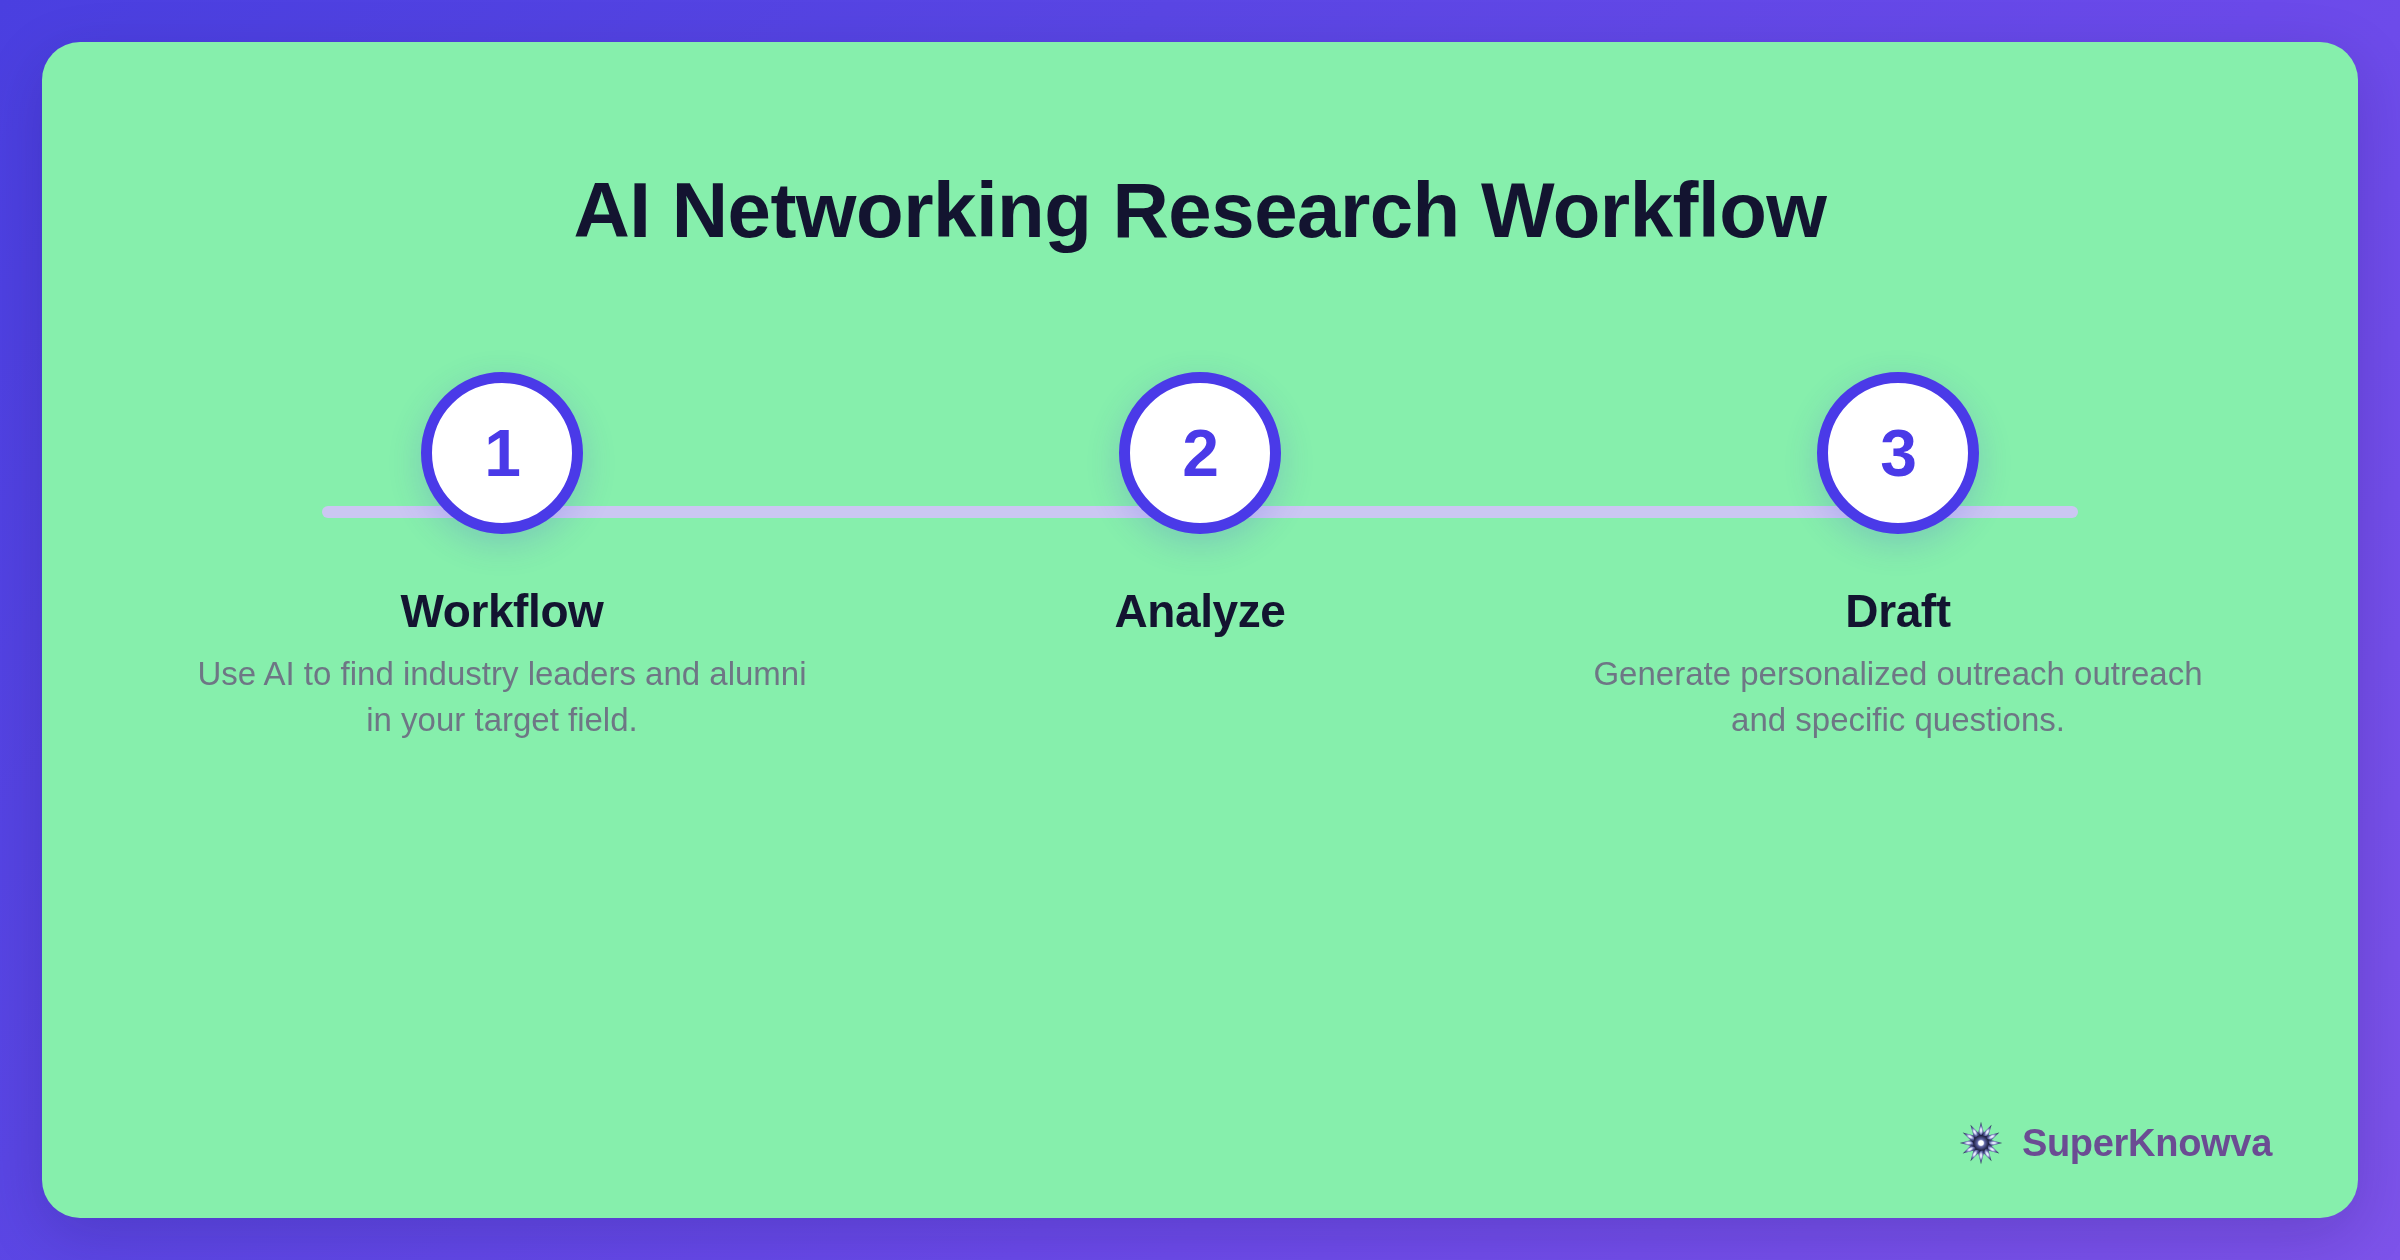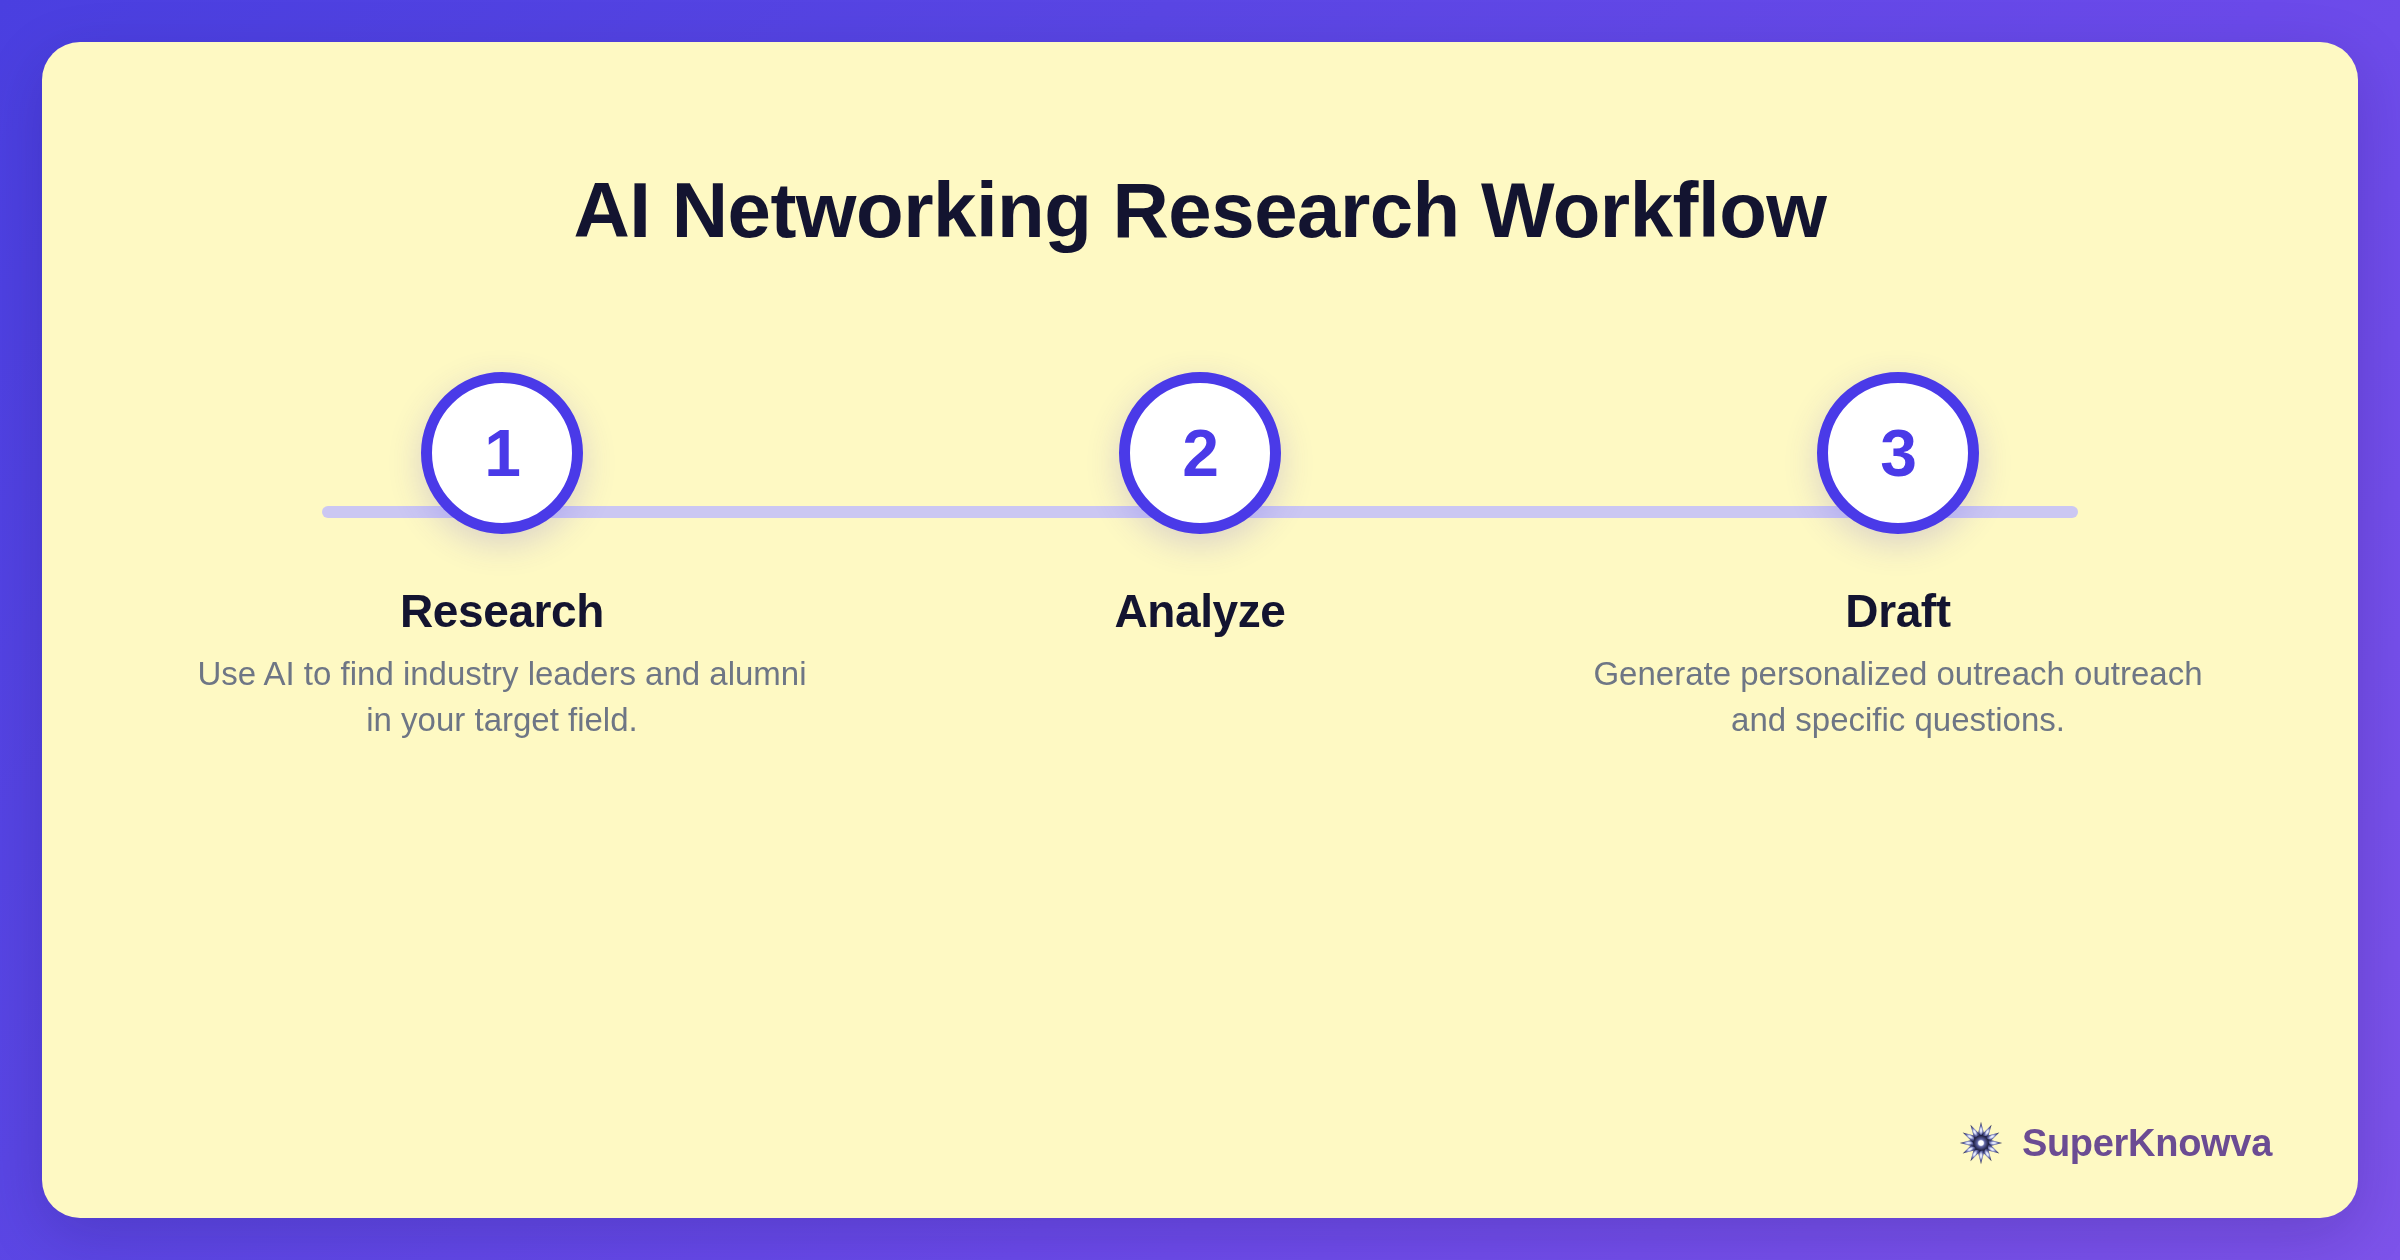--- a/index.html
+++ b/index.html
@@ -18,21 +18,21 @@
     align-items: center;
     justify-content: center;
   }
 
   .card {
     position: absolute;
     left: 42px;
     top: 42px;
     width: 2316px;
     height: 1176px;
-    background: #fef9c3;
+    background: #86efac;
     border-radius: 38px;
     box-shadow: 0 18px 60px rgba(20, 10, 70, 0.18);
     overflow: hidden;
   }
 
   
   .page-title {
     position: absolute;
     left: 0;
     right: 0;
@@ -159,21 +159,21 @@
   <div class="workflow">
 
     <div class="track"></div>
 
     <div class="steps">
 
       <div class="step">
         <div class="step-circle">
           <span class="step-number">1</span>
         </div>
-        <div class="step-label">Research</div>
+        <div class="step-label">Workflow</div>
         <div class="step-desc">Use AI to find industry leaders and alumni in your target field.</div>
       </div>
 
       <div class="step">
         <div class="step-circle">
           <span class="step-number">2</span>
         </div>
         <div class="step-label">Analyze</div>
       </div>
 

